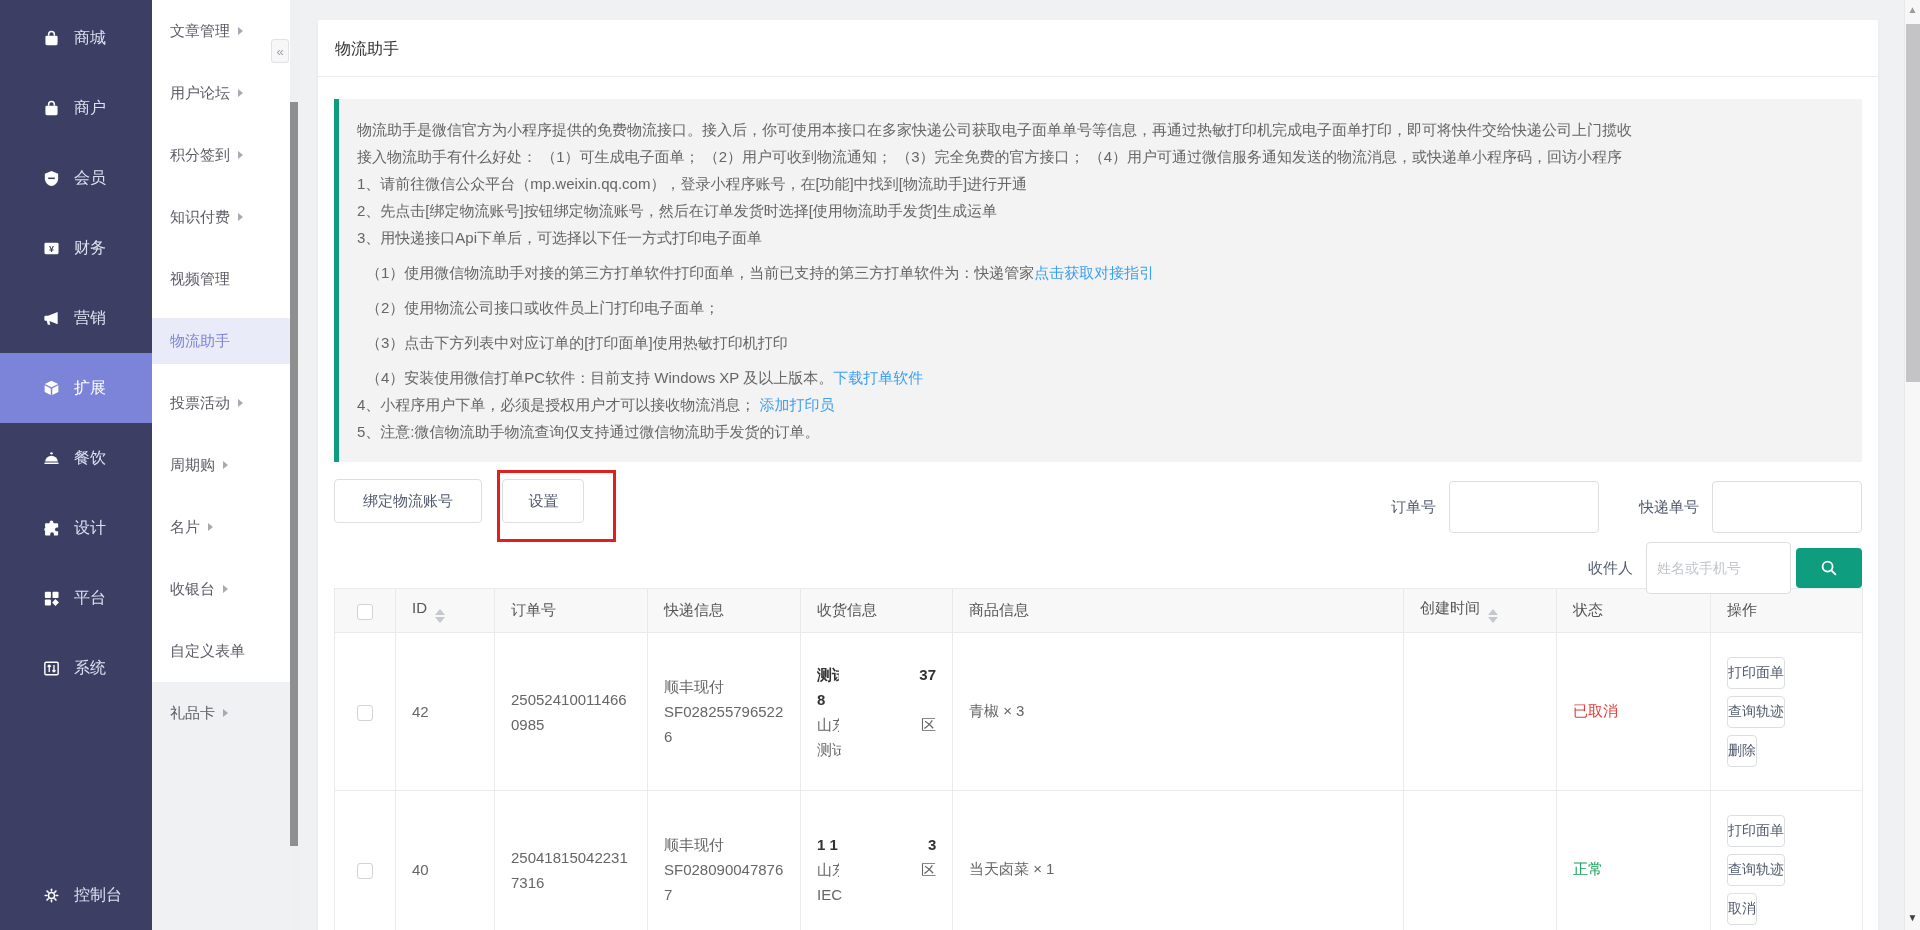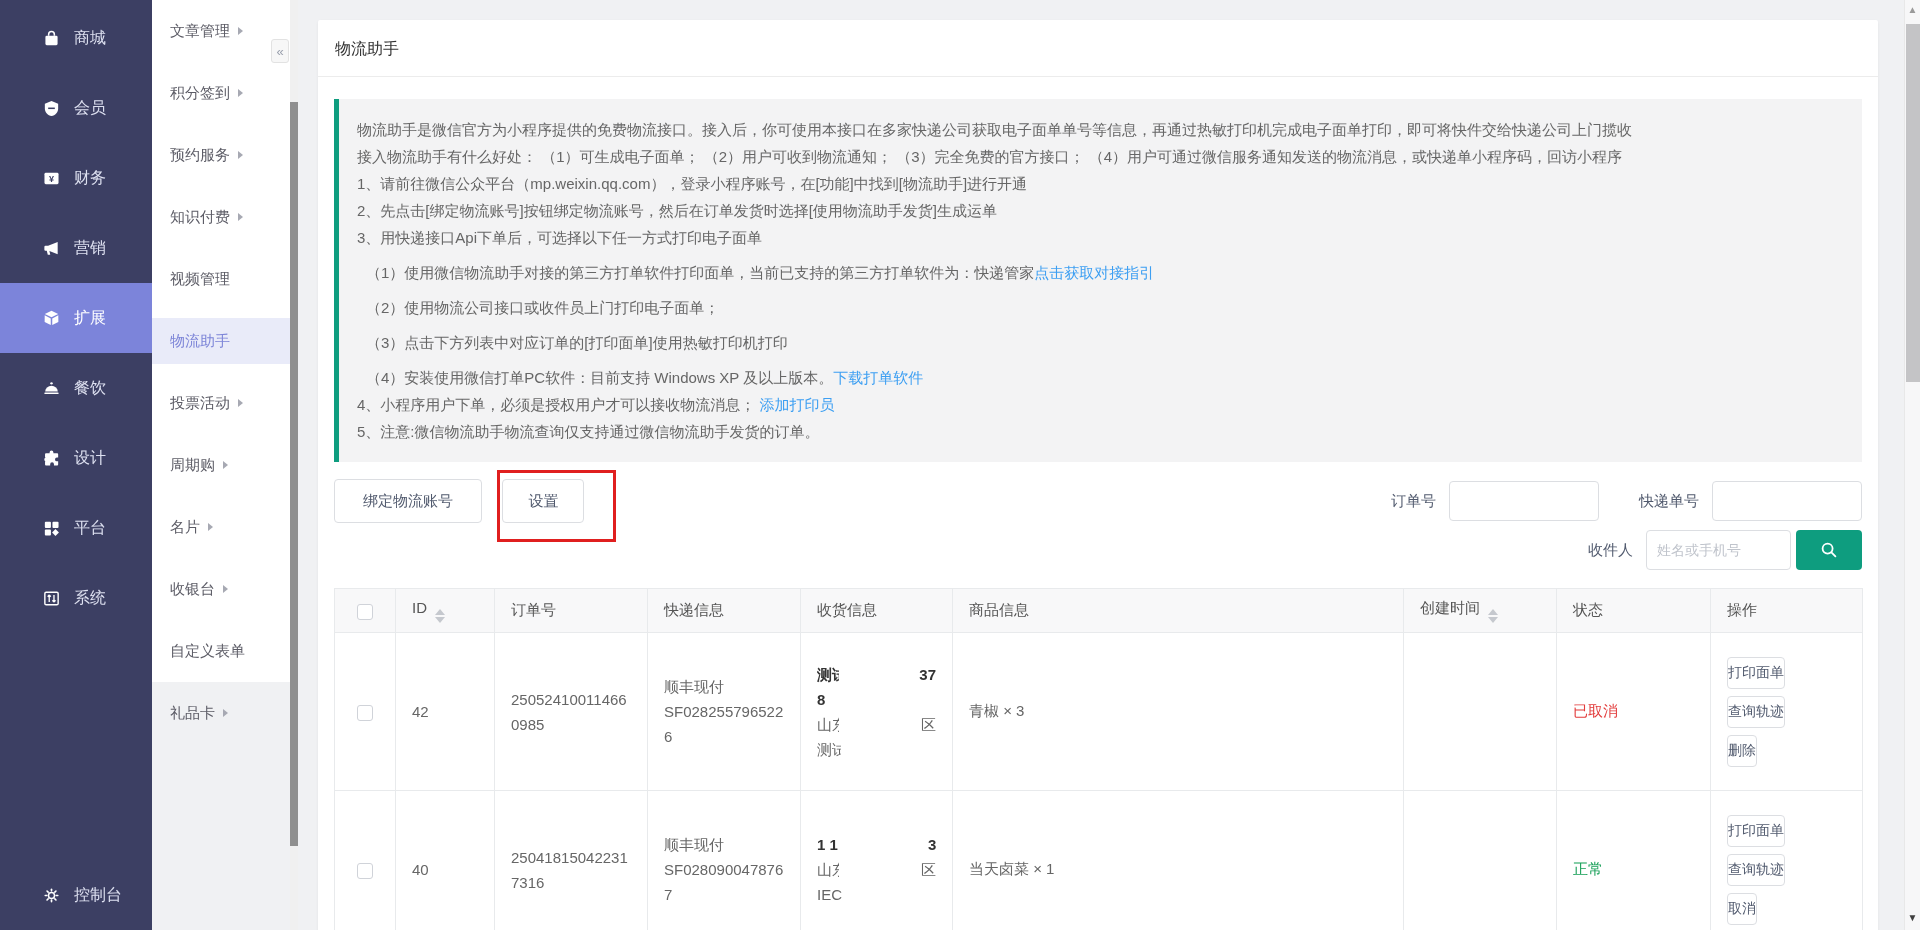--- a/index.html
+++ b/index.html
@@ -32,21 +32,21 @@
   .link { color:#3d9ff2; cursor:pointer; text-decoration:none; }
 
   .toolbar { position:relative; margin:17px 16px 0; height:96px; }
   .btn { display:inline-flex; align-items:center; justify-content:center; height:44px; padding:0 28px; background:#fff; border:1px solid #dcdee2; border-radius:4px; font-size:15px; color:#515a6e; cursor:pointer; }
   .btn-settings { margin-left:16px; padding:0 25px; position:relative; z-index:2; }
   .red-annotation { position:absolute; left:163px; top:-9px; width:119px; height:72px; border:3px solid #e01f1f; z-index:3; pointer-events:none; }
 
   .search { position:absolute; right:0; top:2px; display:flex; flex-direction:column; align-items:flex-end; gap:9px; }
   .search-row { display:flex; align-items:center; }
   .search-label { font-size:15px; color:#515a6e; margin-right:13px; }
-  .search-input { width:150px; height:40px; border:1px solid #dcdee2; border-radius:4px; background:#fff; padding:0 10px; font-size:14px; color:#333; outline:none; }
+  .search-input { width:150px; height:52px; border:1px solid #dcdee2; border-radius:4px; background:#fff; padding:0 10px; font-size:14px; color:#333; outline:none; }
   .search-input::placeholder { color:#c0c4cc; }
   .gap40 { width:40px; }
   .input-receiver { width:145px; }
   .search-btn { width:66px; height:40px; margin-left:5px; background:#0e9d7f; border:none; border-radius:4px; display:flex; align-items:center; justify-content:center; cursor:pointer; }
 
   
   .table-wrap { margin:13px 16px 0; }
   table { width:1528px; border-collapse:collapse; table-layout:fixed; }
   th { background:#f8f8f9; height:44px; font-size:15px; color:#555; font-weight:400; text-align:left; padding:0 16px; border:1px solid #e8eaec; }
   td { border:1px solid #e8eaec; padding:10px 16px; font-size:15px; color:#666; vertical-align:middle; height:158px; }
@@ -78,20 +78,27 @@
 <nav class="sidebar" id="sidebar">
     <div class="side-item">
       <svg viewBox="0 0 20 20">
         <path d="M7 7.2V5.6a3 3 0 0 1 6 0v1.6" fill="none" stroke="#fff" stroke-width="1.6"></path>
         <rect x="3.6" y="7" width="12.8" height="10" rx="1.4" fill="#fff"></rect>
       </svg>
       <span>商城</span>
     </div>
     <div class="side-item">
       <svg viewBox="0 0 20 20">
+        <path d="M7 7.2V5.6a3 3 0 0 1 6 0v1.6" fill="none" stroke="#fff" stroke-width="1.6"></path>
+        <rect x="3.6" y="7" width="12.8" height="10" rx="1.4" fill="#fff"></rect>
+      </svg>
+      <span>商户</span>
+    </div>
+    <div class="side-item">
+      <svg viewBox="0 0 20 20">
         <path d="M10 2 L17 5 V10 C17 14.4 13.8 17.2 10 18 C6.2 17.2 3 14.4 3 10 V5 Z" fill="#fff"></path>
         <rect x="6.5" y="9" width="7" height="1.6" fill="#3c3f63"></rect>
       </svg>
       <span>会员</span>
     </div>
     <div class="side-item">
       <svg viewBox="0 0 20 20">
         <rect x="2.6" y="4" width="14.8" height="12" rx="1.4" fill="#fff"></rect>
         <text x="10" y="13.4" font-size="9.5" font-weight="bold" fill="#3c3f63" text-anchor="middle">¥</text>
       </svg>
@@ -164,27 +171,27 @@
 
 <nav class="submenu" id="submenu">
     <div class="sub-item">
       <div class="sub-inner">
         <span>文章管理</span>
         <span class="sub-arrow"></span>
       </div>
     </div>
     <div class="sub-item">
       <div class="sub-inner">
+        <span>用户论坛</span>
+        <span class="sub-arrow"></span>
+      </div>
+    </div>
+    <div class="sub-item">
+      <div class="sub-inner">
         <span>积分签到</span>
-        <span class="sub-arrow"></span>
-      </div>
-    </div>
-    <div class="sub-item">
-      <div class="sub-inner">
-        <span>预约服务</span>
         <span class="sub-arrow"></span>
       </div>
     </div>
     <div class="sub-item">
       <div class="sub-inner">
         <span>知识付费</span>
         <span class="sub-arrow"></span>
       </div>
     </div>
     <div class="sub-item">

